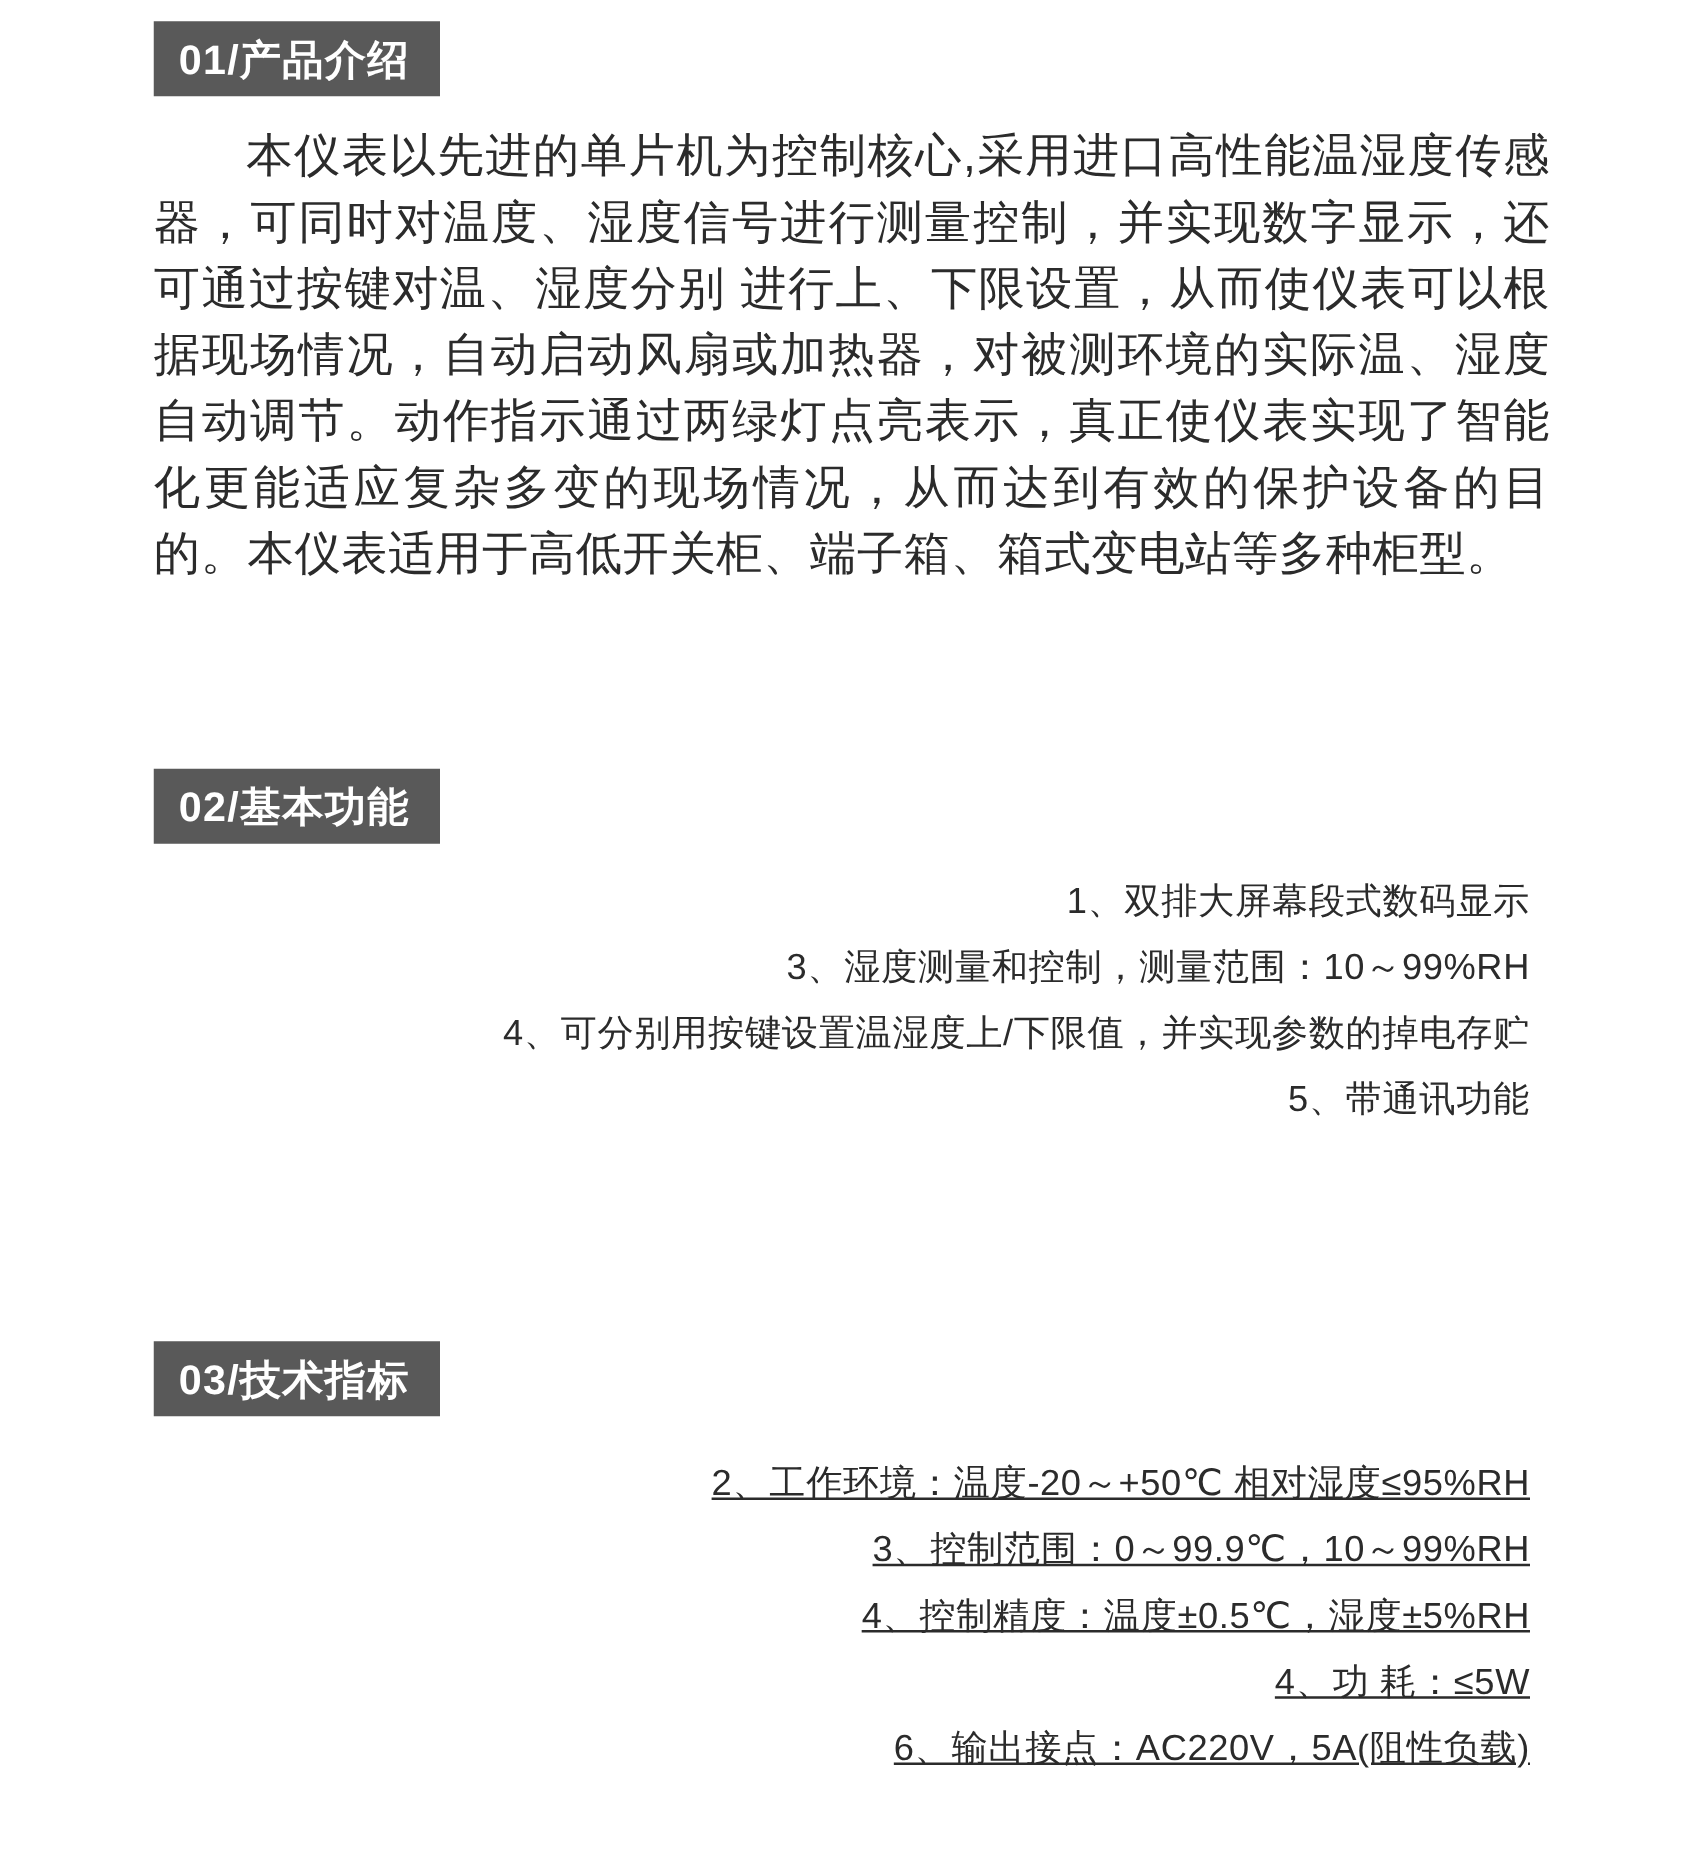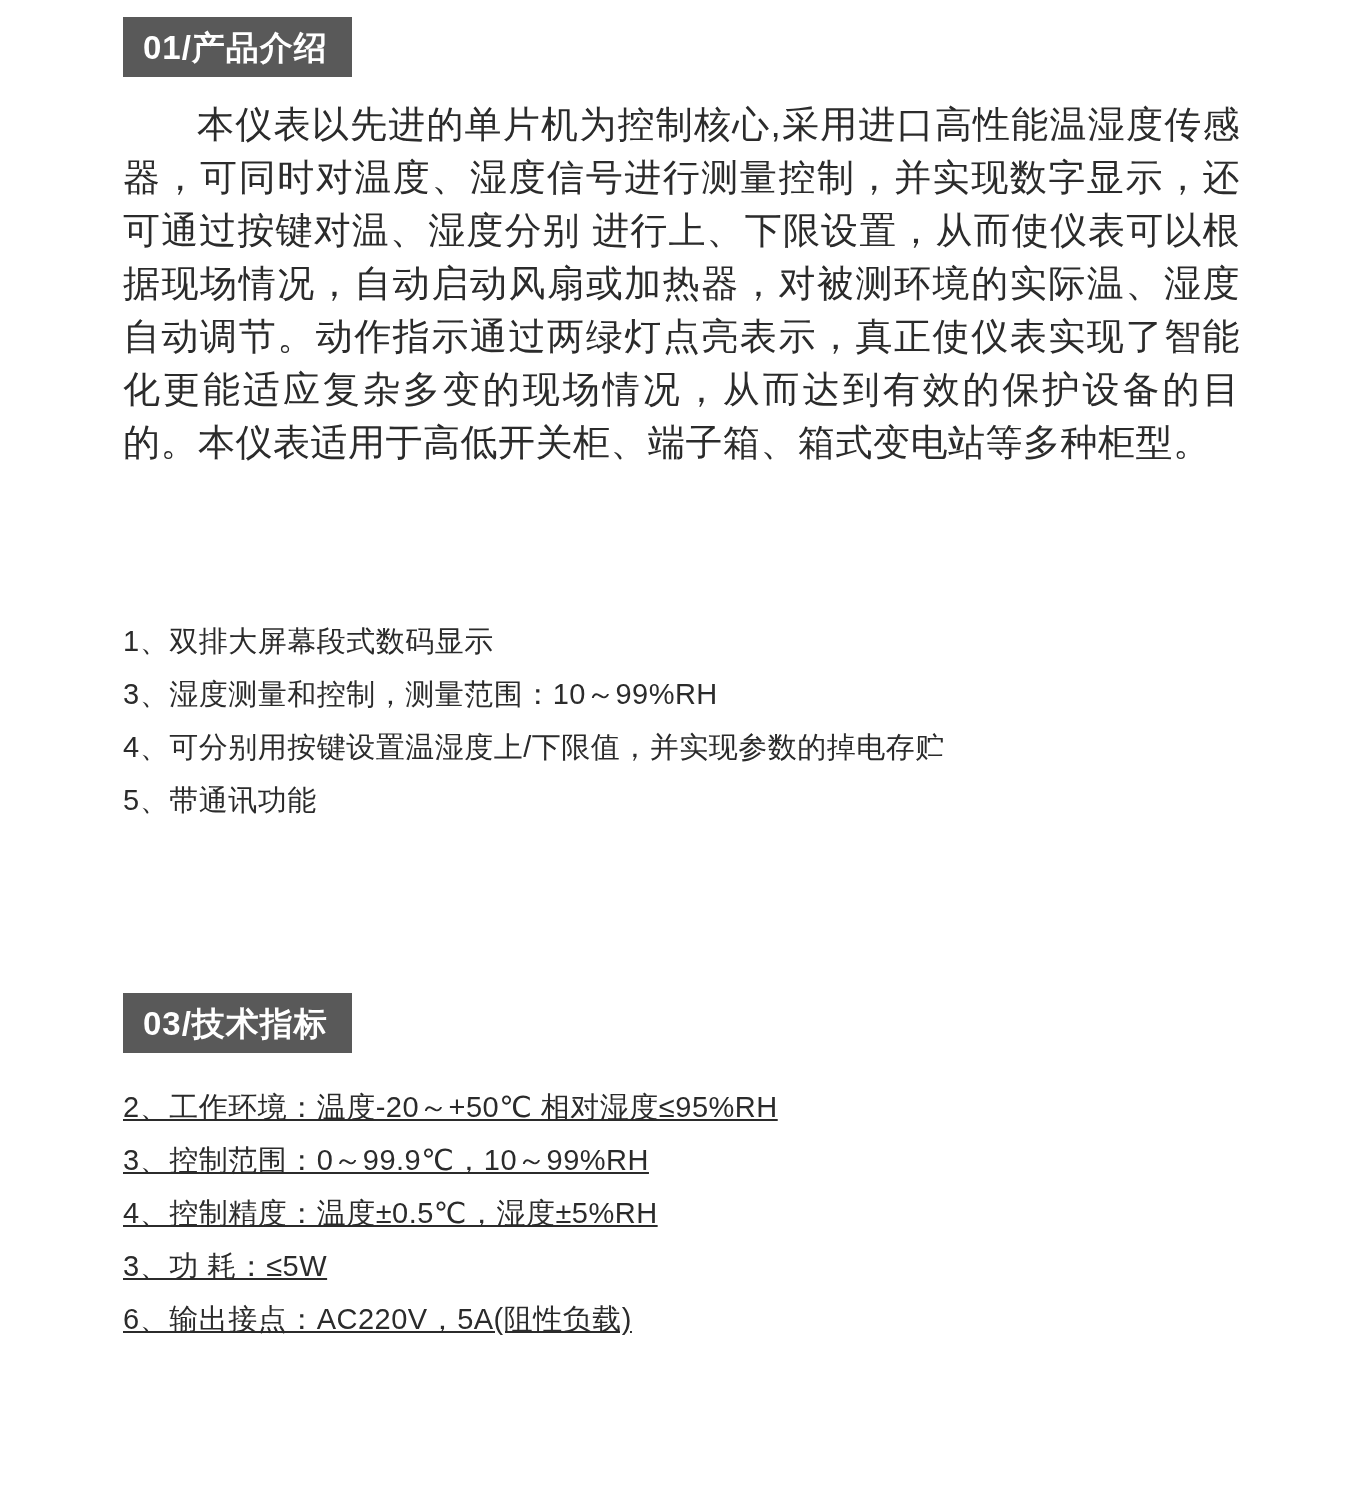--- a/index.html
+++ b/index.html
@@ -36,22 +36,23 @@
     font-size: 37px;
     line-height: 53px;
     text-align: justify;
     text-indent: 2em;
     letter-spacing: 0.5px;
   }
   .sec-2 { margin-top: 146px; }
   .sec-3 { margin-top: 166px; text-decoration: underline; }
   .list {
     list-style: none;
-    margin: 0;
+    margin: 16px;
     padding: 0;
+    text-align: right;
   }
   .sec-2 .list { margin-top: 20px; }
   .sec-3 .list { margin-top: 28px; }
   .list li {
     font-size: 29px;
     line-height: 53px;
     letter-spacing: 0.5px;
     white-space: nowrap;
   }
 </style>
@@ -61,34 +62,37 @@
 <div class="page">
 
   <section class="sec-1">
     <div class="badge">
       <span>01/产品介绍</span>
     </div>
     <p class="para">本仪表以先进的单片机为控制核心,采用进口高性能温湿度传感器，可同时对温度、湿度信号进行测量控制，并实现数字显示，还可通过按键对温、湿度分别 进行上、下限设置，从而使仪表可以根据现场情况，自动启动风扇或加热器，对被测环境的实际温、湿度自动调节。动作指示通过两绿灯点亮表示，真正使仪表实现了智能化更能适应复杂多变的现场情况，从而达到有效的保护设备的目的。本仪表适用于高低开关柜、端子箱、箱式变电站等多种柜型。</p>
   </section>
 
   <section class="sec-2">
+    <div class="badge">
+      <span>02/基本功能</span>
+    </div>
     <ul class="list">
       <li>1、双排大屏幕段式数码显示</li>
       <li>3、湿度测量和控制，测量范围：10～99%RH</li>
       <li>4、可分别用按键设置温湿度上/下限值，并实现参数的掉电存贮</li>
       <li>5、带通讯功能</li>
     </ul>
   </section>
 
   <section class="sec-3">
     <div class="badge">
       <span>03/技术指标</span>
     </div>
     <ul class="list">
       <li>2、工作环境：温度-20～+50℃ 相对湿度≤95%RH</li>
       <li>3、控制范围：0～99.9℃，10～99%RH</li>
       <li>4、控制精度：温度±0.5℃，湿度±5%RH</li>
-      <li>3、功 耗：≤5W</li>
+      <li>4、功 耗：≤5W</li>
       <li>6、输出接点：AC220V，5A(阻性负载)</li>
     </ul>
   </section>
 
 </div>
 
 </body></html>

